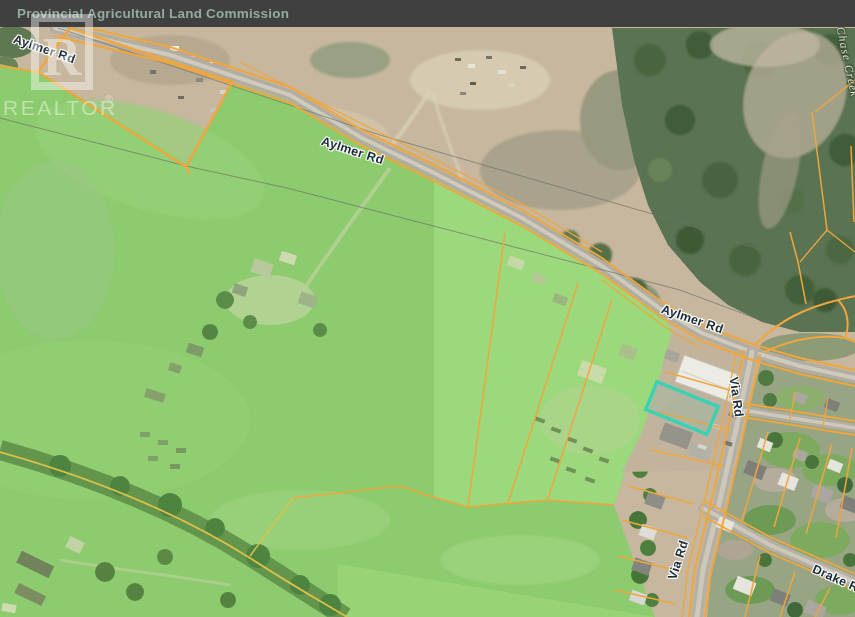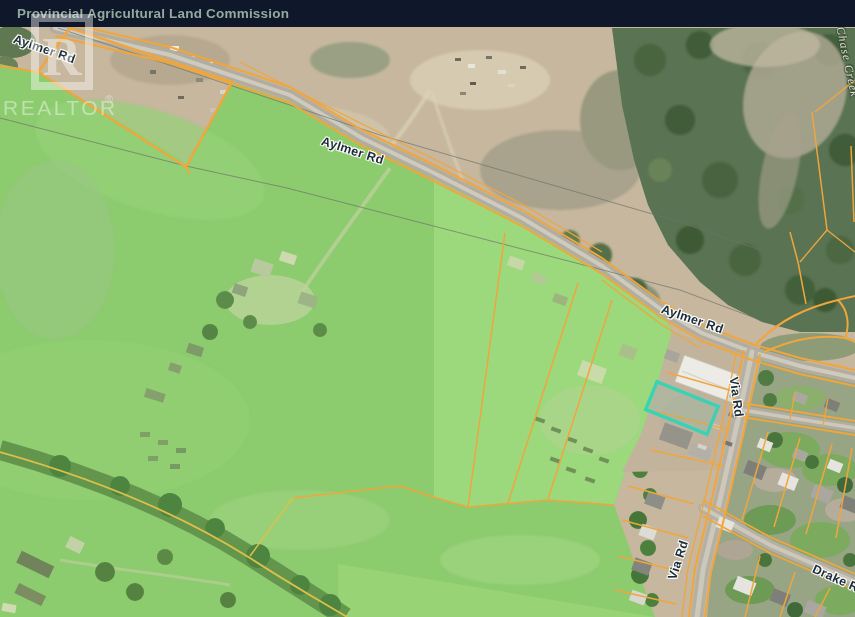--- a/index.html
+++ b/index.html
@@ -1,21 +1,21 @@
 <!DOCTYPE html>
 <html><head>
 <meta charset="utf-8">
 <style>
   html,body{margin:0;padding:0;background:#222;}
   #stage{position:relative;width:855px;height:617px;overflow:hidden;
          font-family:"Liberation Sans",sans-serif;background:#c6b79e;}
   #map-canvas{position:absolute;inset:0;}
   #map-canvas svg{display:block;}
   #header-bar{position:absolute;left:0;top:0;width:855px;height:27px;
-      background:#0f172a;z-index:30;display:flex;align-items:center;}
+      background:#404040;z-index:30;display:flex;align-items:center;}
   #header-title{color:#93ab9d;font-size:13.5px;font-weight:bold;
       padding-left:17px;letter-spacing:.2px;white-space:nowrap;}
   .roadlbl{position:absolute;z-index:20;font-size:12.5px;font-weight:bold;
       color:#1a2b3d;letter-spacing:.3px;white-space:nowrap;
       text-shadow:-1px -1px 0 #fdfdf8,1px -1px 0 #fdfdf8,-1px 1px 0 #fdfdf8,
                   1px 1px 0 #fdfdf8,0 0 2px #fdfdf8;}
   .creeklbl{position:absolute;z-index:20;font-family:"Liberation Serif",serif;
       font-style:italic;font-size:11.5px;color:#e6e2d2;letter-spacing:1.2px;
       white-space:nowrap;text-shadow:0 0 2px #2e4231,1px 1px 1px #2e4231,-1px -1px 1px #2e4231;}
   #watermark{position:absolute;left:1px;top:3px;z-index:40;opacity:.42;pointer-events:none;}

